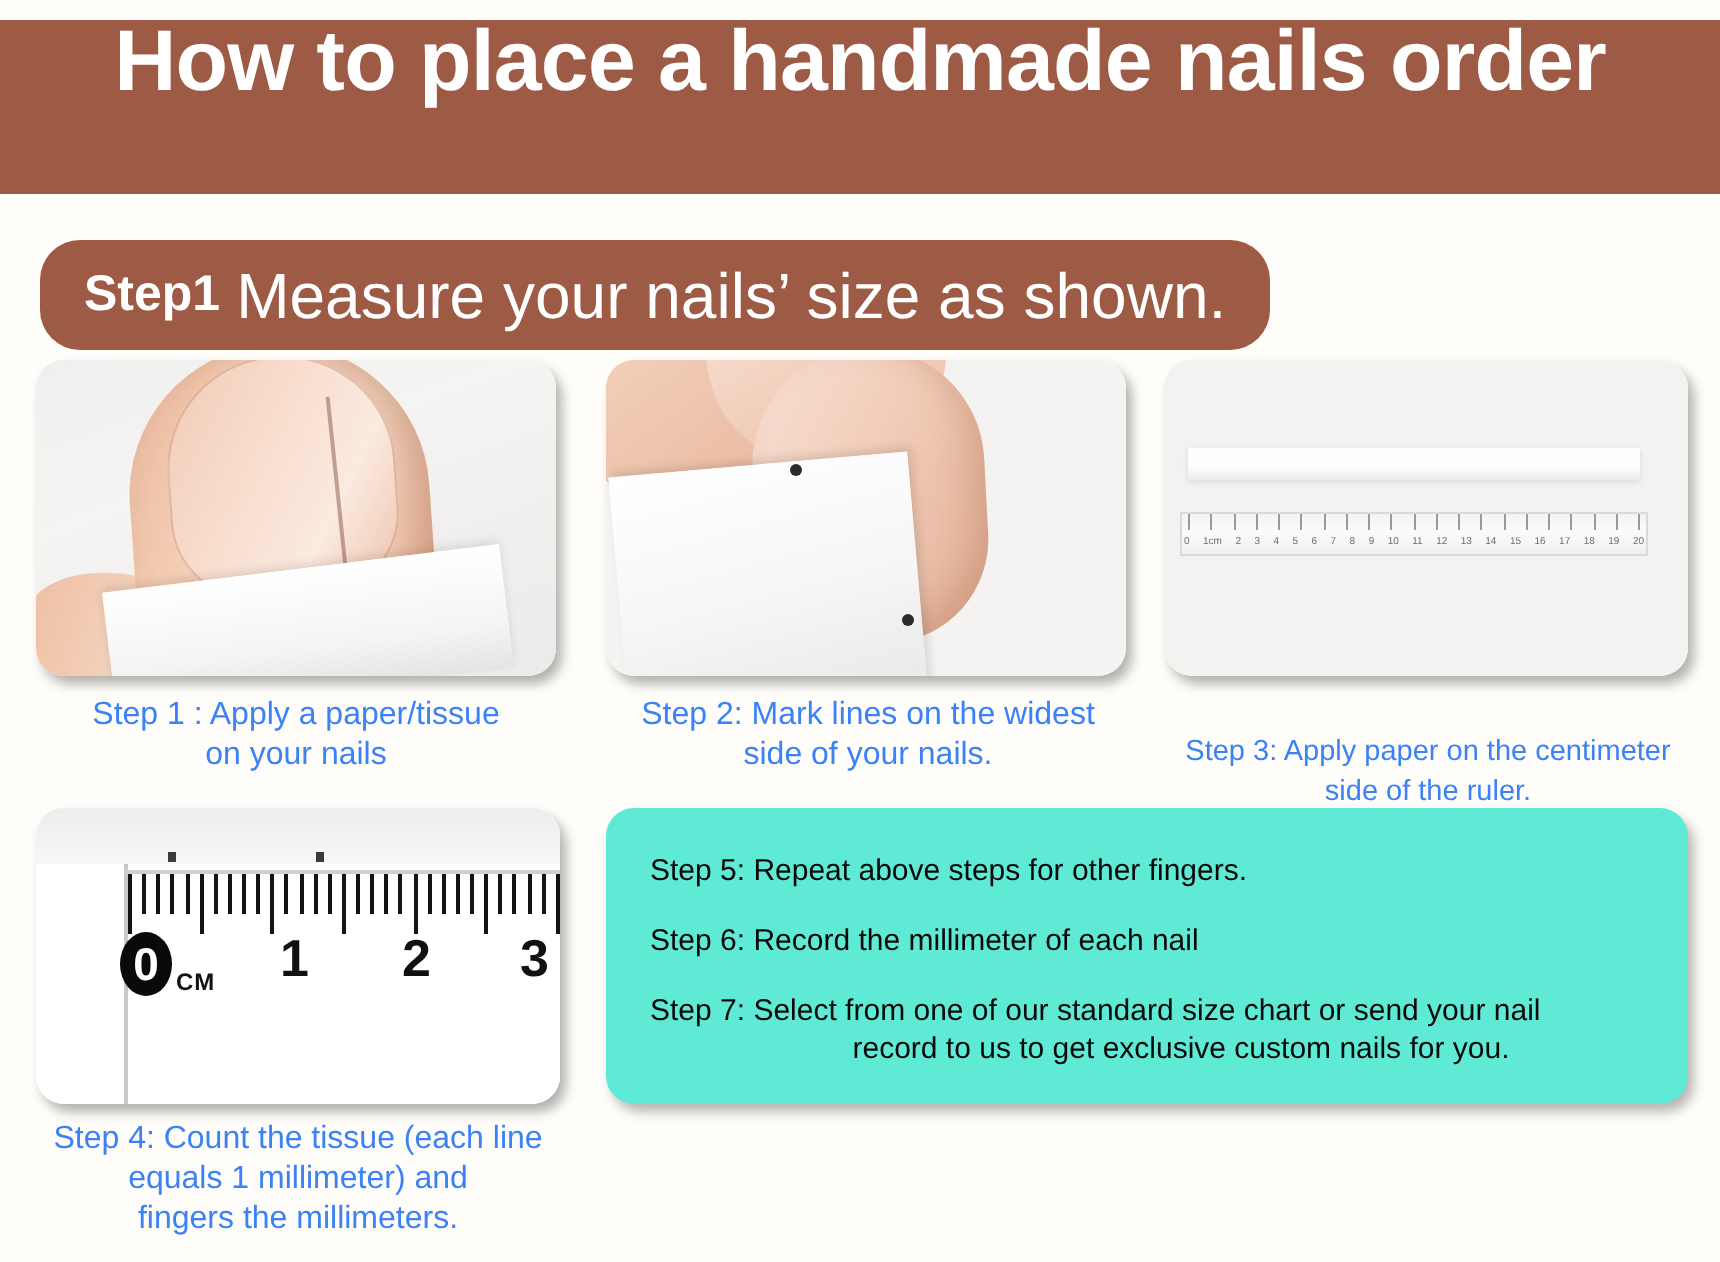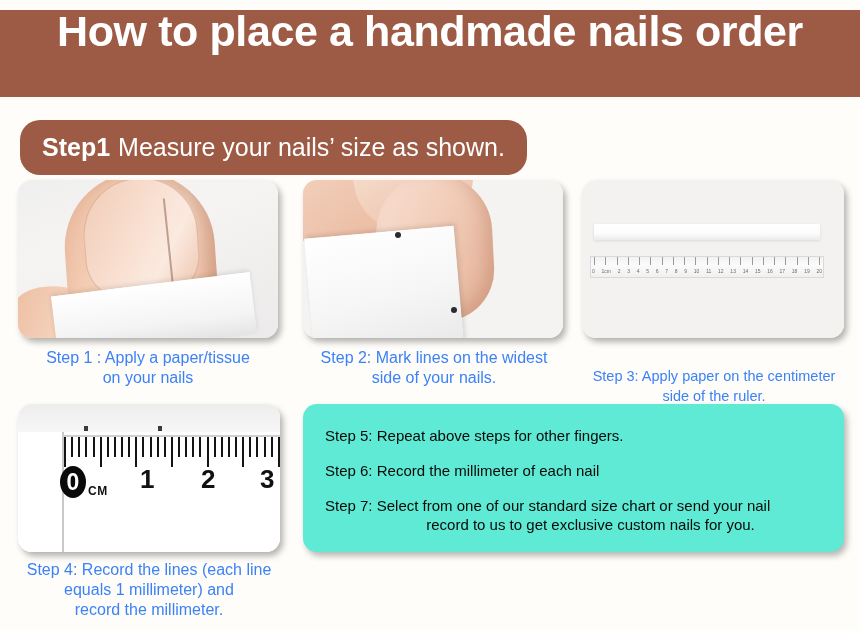--- a/index.html
+++ b/index.html
@@ -49,21 +49,21 @@
     align-items: center;
     color: #ffffff;
     white-space: nowrap;
   }
   .step-pill .pill-strong {
     font-size: 25px;
     font-weight: bold;
     line-height: 1;
   }
   .step-pill .pill-rest {
-    font-size: 25px;
+    font-size: 32px;
     font-weight: normal;
     line-height: 1;
     margin-left: 8px;
   }
 
   
   .card {
     position: absolute;
     border-radius: 14px;
     background: #f7f7f5;
@@ -461,23 +461,23 @@
         <i class="major"></i>
       </div>
     <div class="p4-zero">0</div>
     <div class="p4-cm">CM</div>
     <div class="p4-num p4-n1">1</div>
     <div class="p4-num p4-n2">2</div>
     <div class="p4-num p4-n3">3</div>
   </div>
 </div>
 <div class="caption cap-d">
-  <div>Step 4: Record the lines (each line</div>
+  <div>Step 4: Count the tissue (each line</div>
   <div>equals 1 millimeter) and</div>
-  <div>record the millimeter.</div>
+  <div>fingers the millimeters.</div>
 </div>
 
 <div class="card-text">
   <div class="steps-line">
     <span>Step 5: Repeat above steps for other fingers.</span>
   </div>
   <div class="steps-line">
     <span>Step 6: Record the millimeter of  each nail</span>
   </div>
   <div class="steps-line last">

